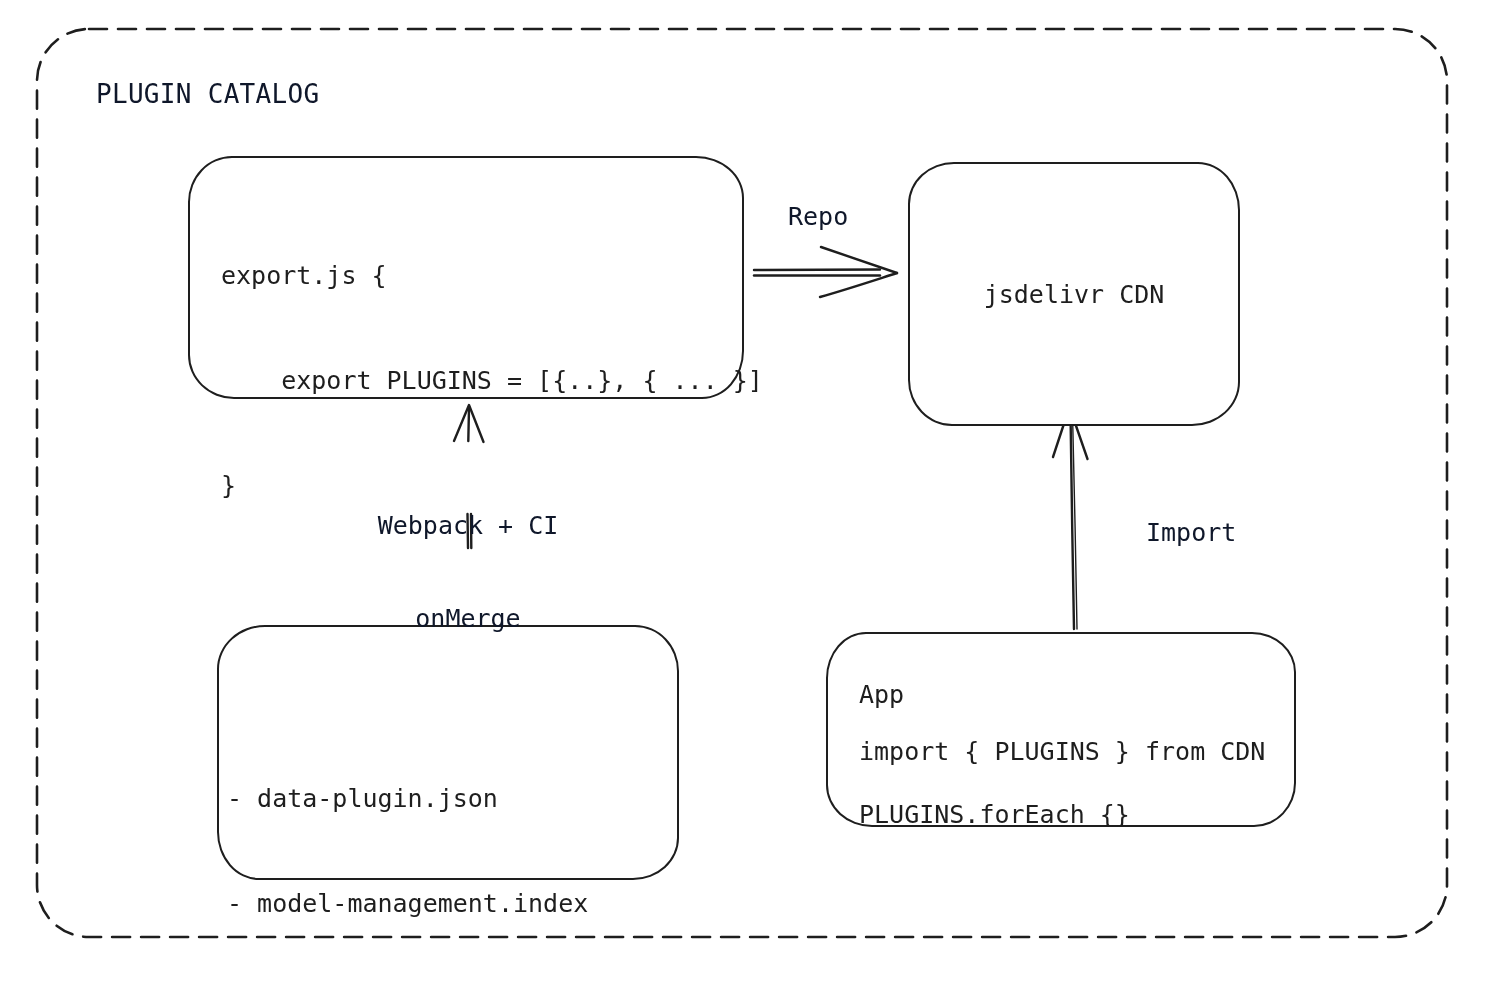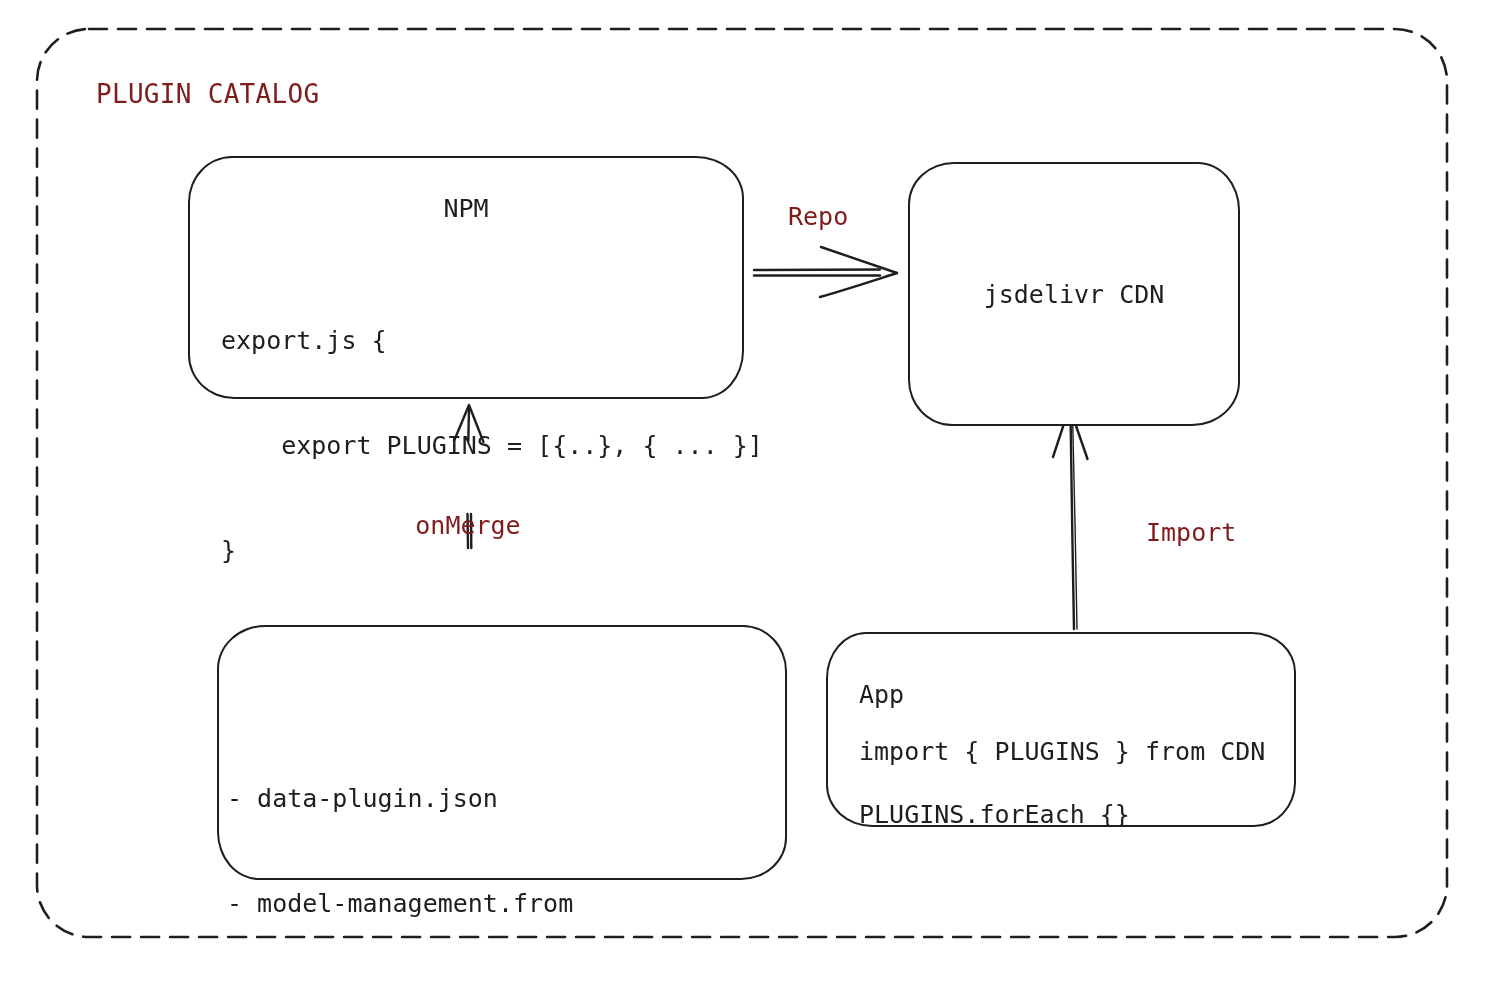--- a/index.html
+++ b/index.html
@@ -21,21 +21,21 @@
     left: 0; top: 0;
     width: 1506px;
     height: 1002px;
     pointer-events: none;
   }
   .label {
     position: absolute;
     font-size: 25px;
     line-height: 27px;
     white-space: pre;
-    color: #7f1d1d;
+    color: #0f172a;
   }
   .diagram-title {
     left: 96px; top: 81px;
     font-size: 26px;
     letter-spacing: 0.3px;
   }
   .node {
     position: absolute;
     border: 2.4px solid #1e1e1e;
     background: #ffffff;
@@ -65,21 +65,21 @@
     width: 332px; height: 264px;
     border-radius: 46px 42px 48px 44px / 42px 48px 44px 46px;
     display: flex;
     align-items: center;
     justify-content: center;
     font-size: 25px;
   }
   
   .repo-box {
     left: 217px; top: 625px;
-    width: 570px; height: 255px;
+    width: 462px; height: 255px;
     border-radius: 48px 44px 46px 42px / 44px 46px 42px 48px;
   }
   .repo-files {
     margin-top: 84px;
     padding-left: 8px;
     font-size: 25px;
     line-height: 35px;
     white-space: pre;
   }
   
@@ -126,47 +126,47 @@
     <g>
       <path d="M1074,629 C1073,560 1071,480 1070.5,413"></path>
       <path d="M1077,629 C1076,560 1074,480 1072.5,413" stroke-width="1.4"></path>
       <path d="M1053,457 L1069.5,407 L1087.5,459"></path>
     </g>
   </svg>
 
   <div class="label diagram-title">PLUGIN CATALOG</div>
 
   <div class="node npm-box">
-    <div class="npm-title">NPM</div>
     <div class="npm-code">
       <div>export.js {</div>
       <div>    export PLUGINS = [{..}, { ... }]</div>
       <div>}</div>
     </div>
   </div>
 
   <div class="node cdn-box">
     <span>jsdelivr CDN</span>
   </div>
 
   <div class="node repo-box">
     <div class="repo-files">
       <div>- data-plugin.json</div>
-      <div>- model-management.from</div>
+      <div>- model-management.index</div>
       <div>...</div>
     </div>
   </div>
 
   <div class="node app-box">
     <div class="app-line">App</div>
     <div class="app-line">import { PLUGINS } from CDN</div>
     <div class="app-line app-line-last">PLUGINS.forEach {}</div>
   </div>
 
   <div class="label cache-label">Repo</div>
 
   <div class="label build-label">
+    <div>Webpack + CI</div>
     <div>onMerge</div>
   </div>
 
   <div class="label import-label">Import</div>
 
 </div>
 
 </body></html>

